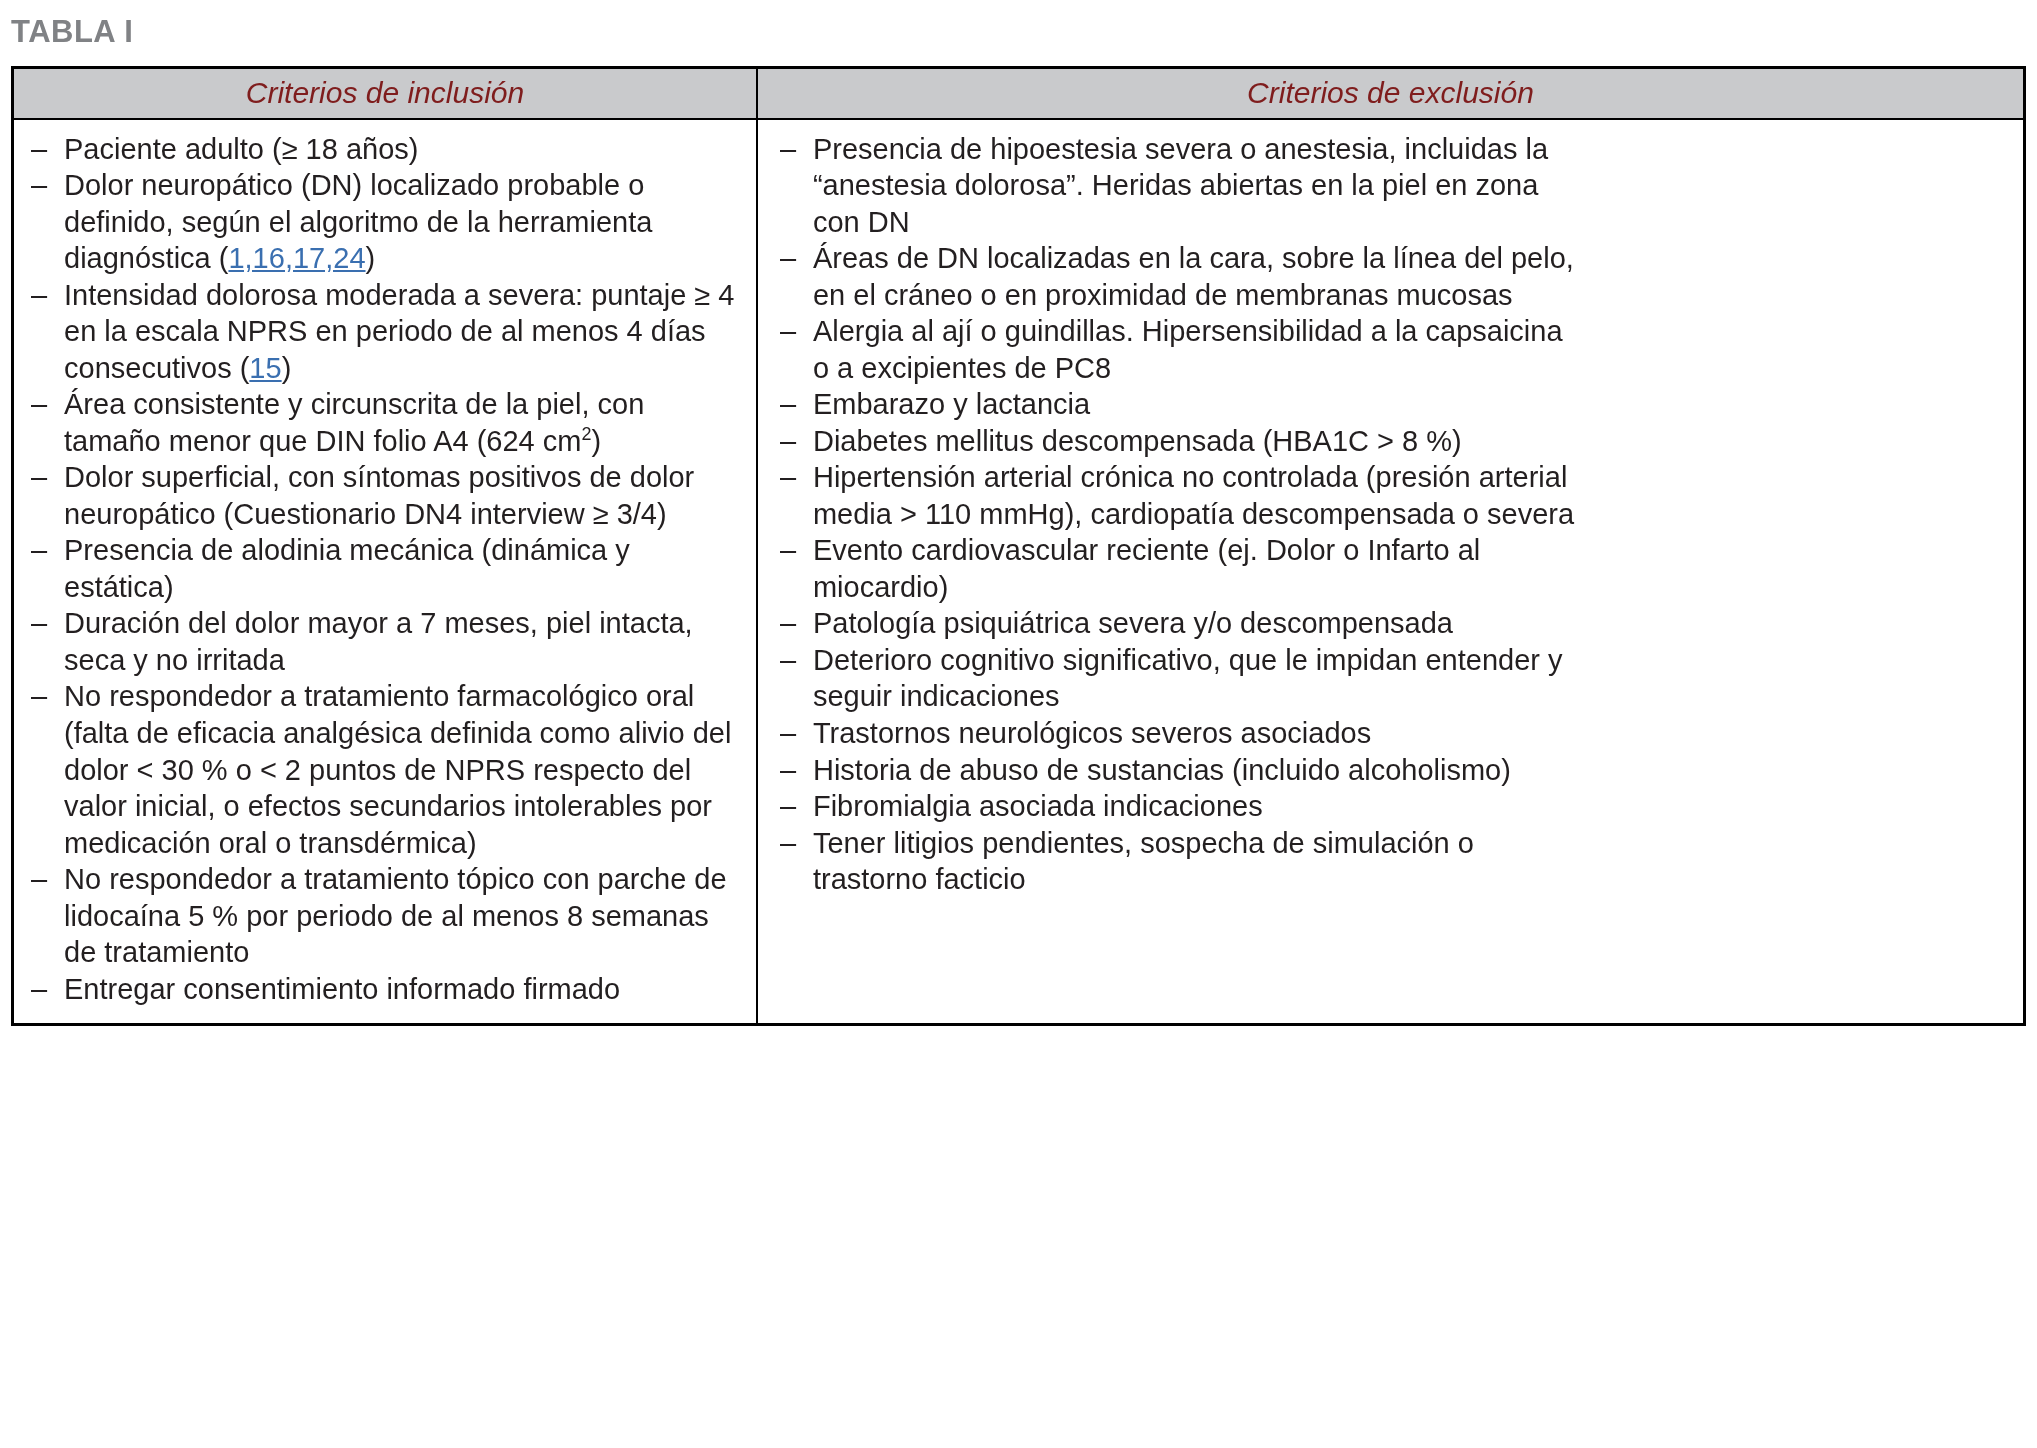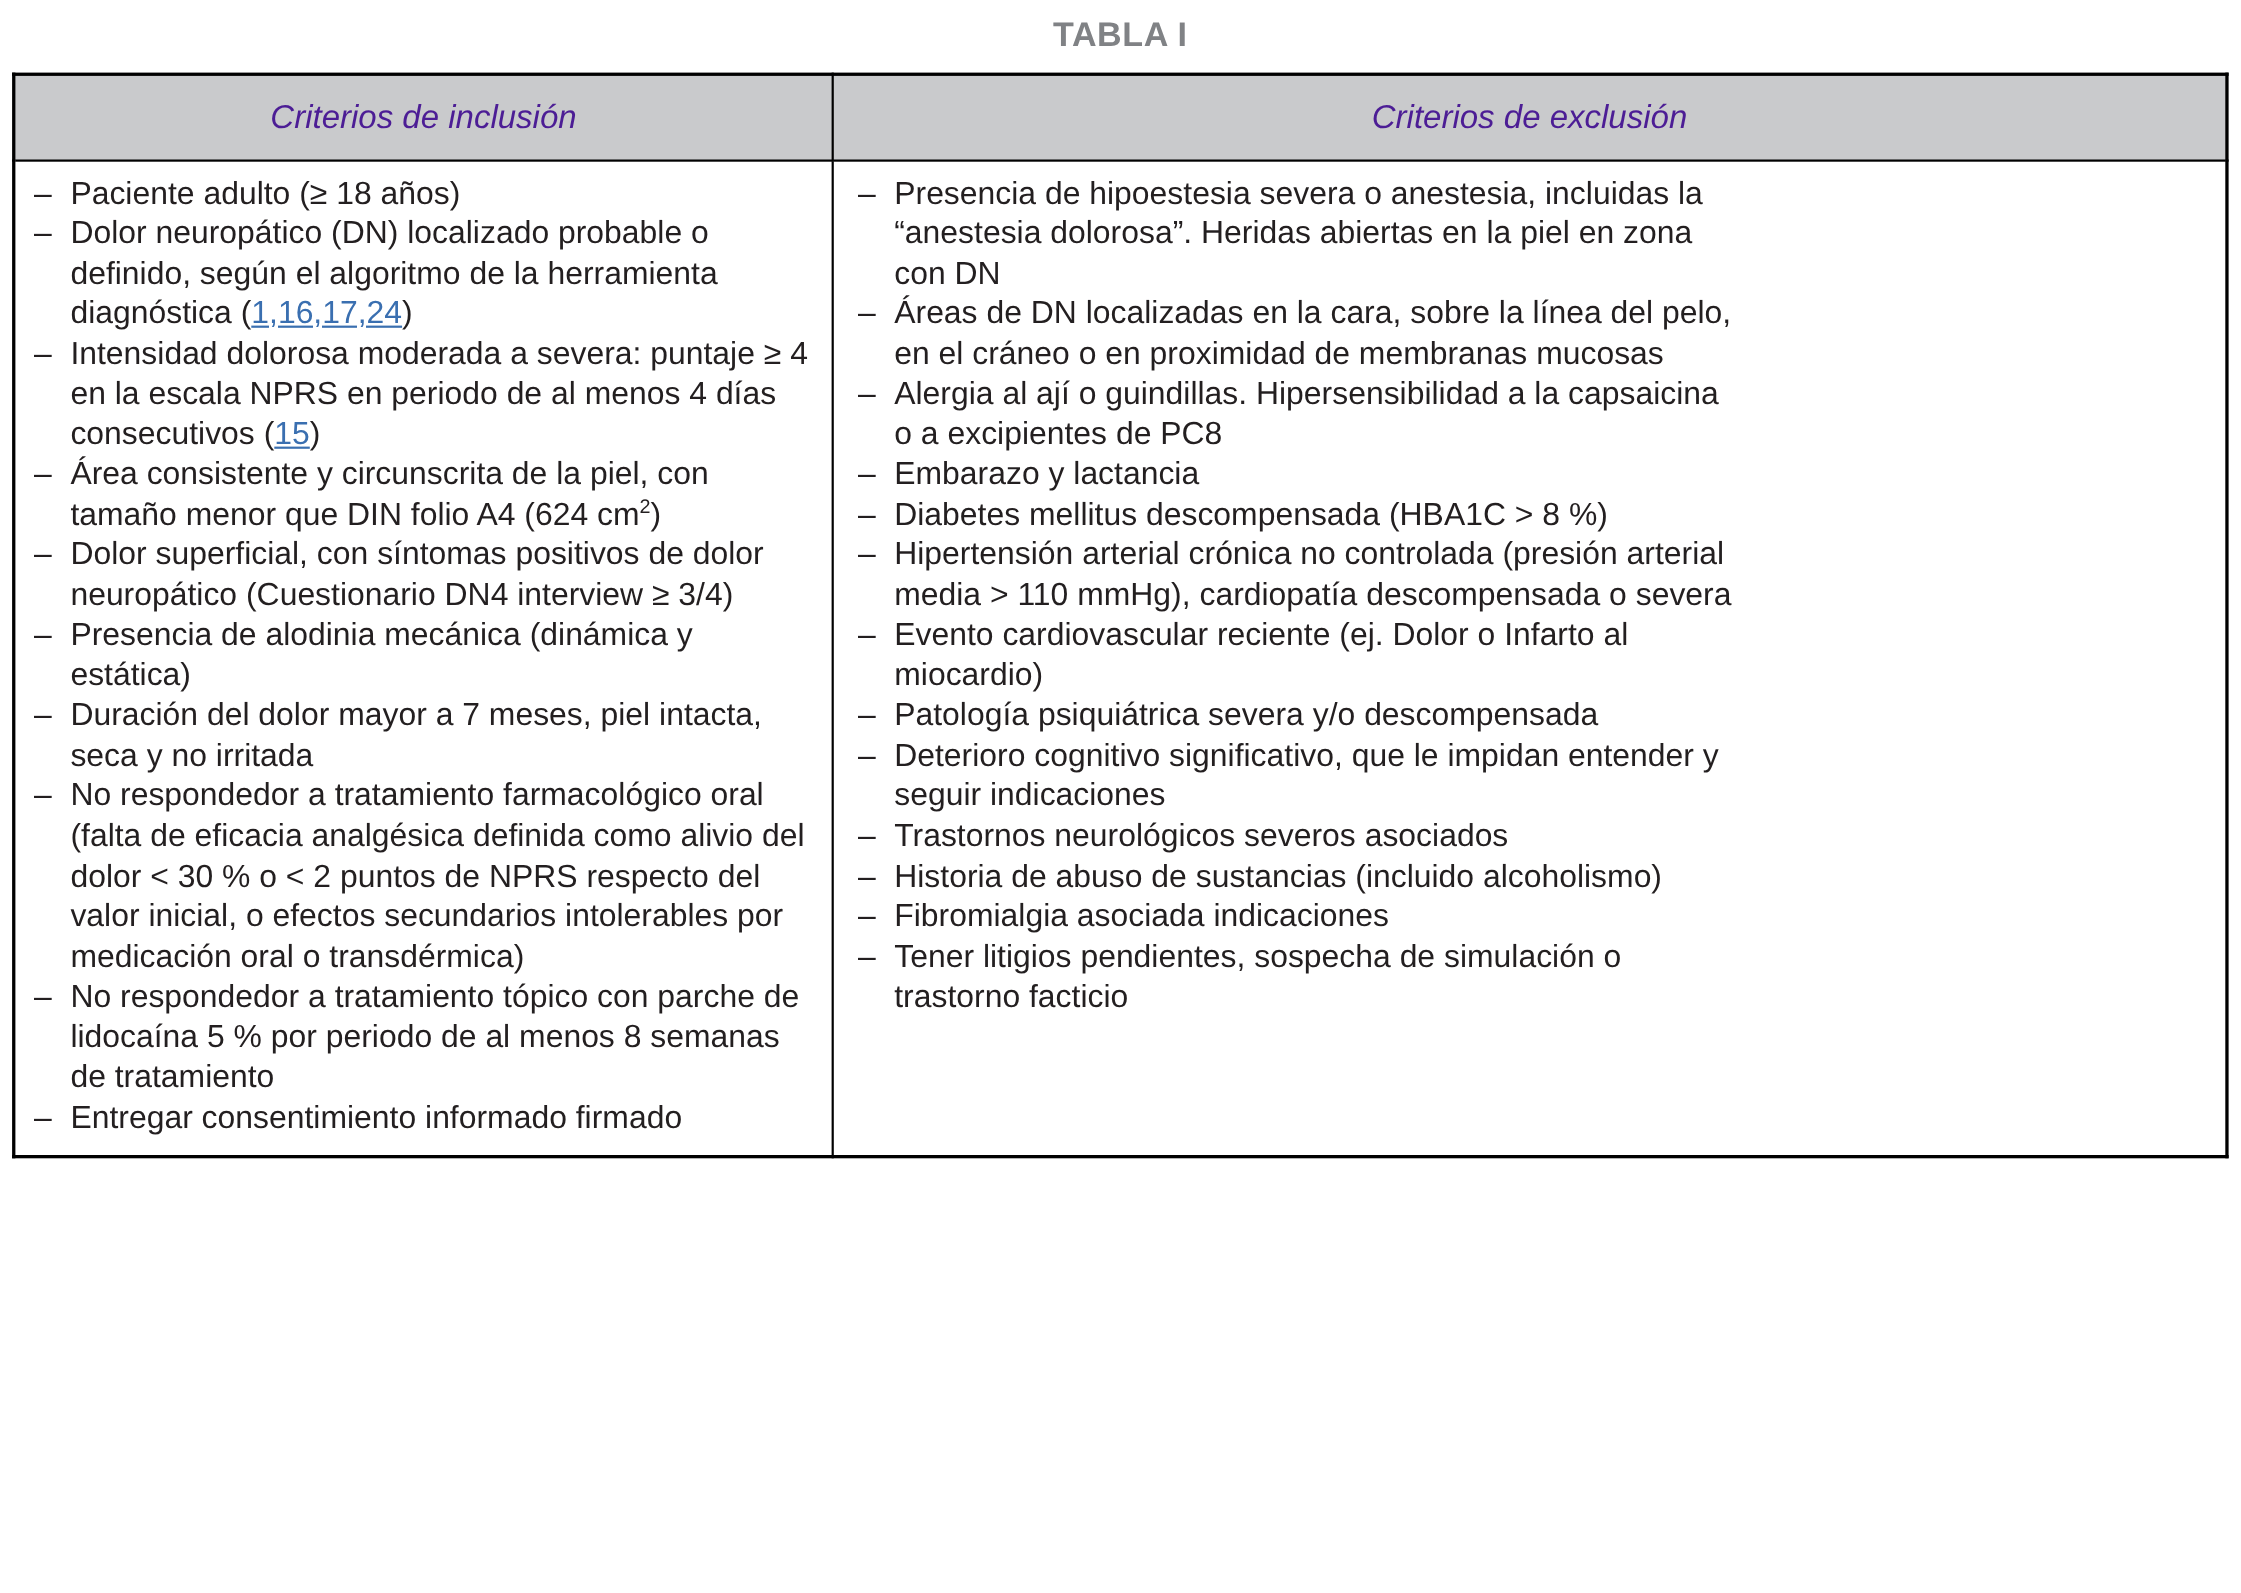--- a/index.html
+++ b/index.html
@@ -14,21 +14,21 @@
   body{
     width:2037px;
     height:1448px;
     background:#ffffff;
     color:var(--text);
     font-family:"Liberation Sans","DejaVu Sans",sans-serif;
   }
   .page{padding:12px 11px 0 11px;}
 
   
-  .title-block{text-align:center;margin:2px 0 16px 0;}
+  .title-block{text-align:left;margin:2px 0 16px 0;}
   .title-label{
     font-size:31px;
     font-weight:bold;
     color:var(--title-gray);
     letter-spacing:.5px;
     margin-bottom:7px;
   }
   .title-caption{
     font-size:29px;
     line-height:1.25;
@@ -46,24 +46,24 @@
   }
   .criteria-table th,
   .criteria-table td{
     border:2px solid var(--border);
   }
   .criteria-table th{
     background:var(--header-bg);
     font-style:italic;
     font-weight:400;
     font-size:30px;
-    height:78px;
+    height:51px;
     text-align:center;
     vertical-align:middle;
-    color:#4c1d95;
+    color:#7f1d1d;
   }
   .criteria-table td{
     vertical-align:top;
     font-size:29px;
     line-height:1.26;
     padding:11px 16px 16px 17px;
   }
   td.exclusion-cell{padding-left:22px;}
 
   ul.criteria-list{

